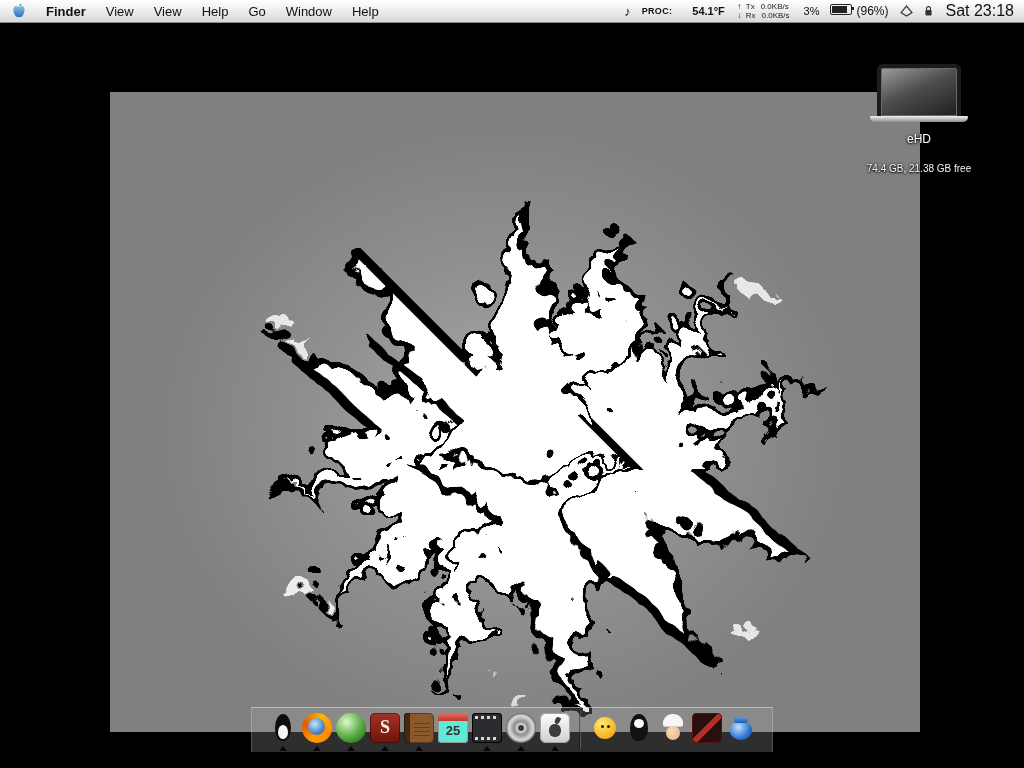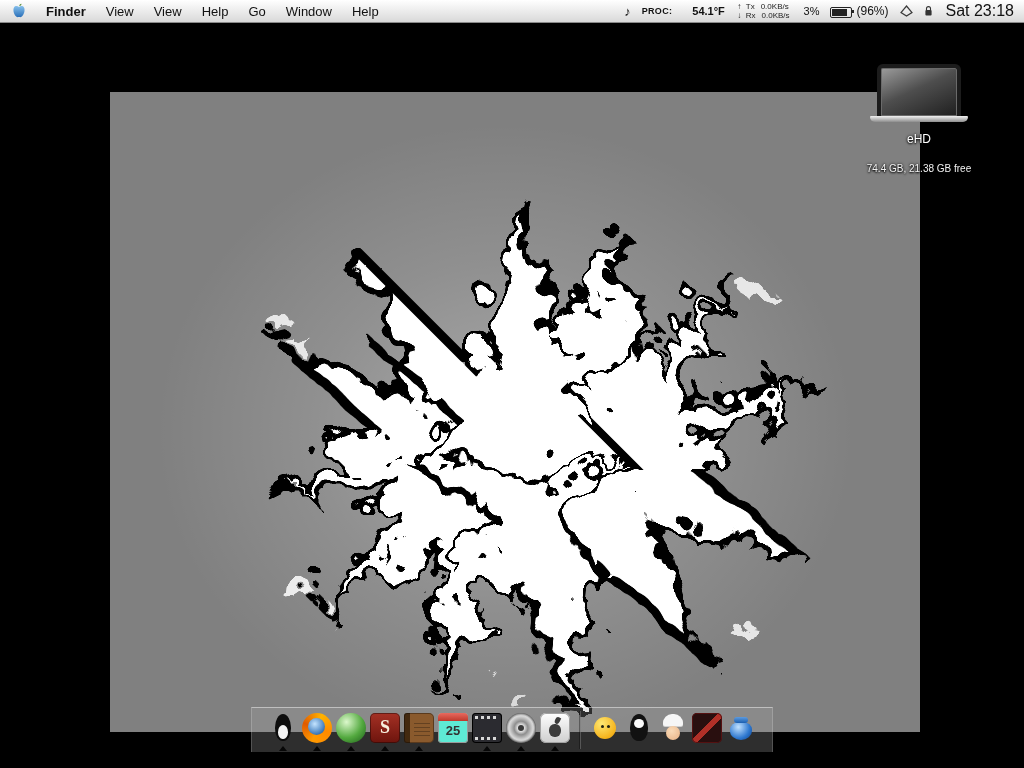--- a/index.html
+++ b/index.html
@@ -17,21 +17,21 @@
   .mb-status { margin-left:auto; display:flex; align-items:center; gap:11px; padding-right:10px; }
   .note { font-size:13px; }
   .proc { display:flex; align-items:center; gap:20px; }
   .proc-label { font-size:9px; font-weight:bold; letter-spacing:.3px; }
   .proc-value { font-size:11px; font-weight:bold; }
   .net { font-size:8px; line-height:9px; color:#222; }
   .net-row { display:flex; gap:3px; align-items:center; }
   .net-arrow { width:7px; display:inline-block; text-align:center; }
   .net-val { min-width:34px; text-align:center; }
   .cpu { font-size:11px; }
-  .batt-wrap { display:flex; align-items:flex-end; gap:4px; font-size:12px; }
+  .batt-wrap { display:flex; align-items:flex-start; gap:4px; font-size:12px; }
   .battery { width:20px; height:9px; border:1px solid #222; border-radius:2px; position:relative; }
   .battery::before { content:""; position:absolute; left:1px; top:1px; bottom:1px; width:15px; background:#222; }
   .battery::after { content:""; position:absolute; right:-3px; top:2px; width:2px; height:3px; background:#222; }
   .clock { font-size:16px; padding-left:2px; }
 
   
   .desktop { position:absolute; top:22px; left:0; right:0; bottom:0; background:#000; overflow:hidden; }
   .wallpaper { position:absolute; inset:0; }
 
   

